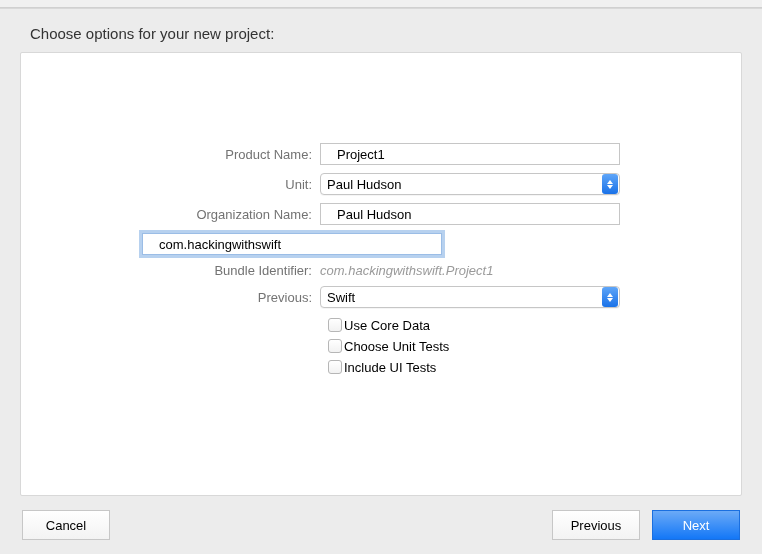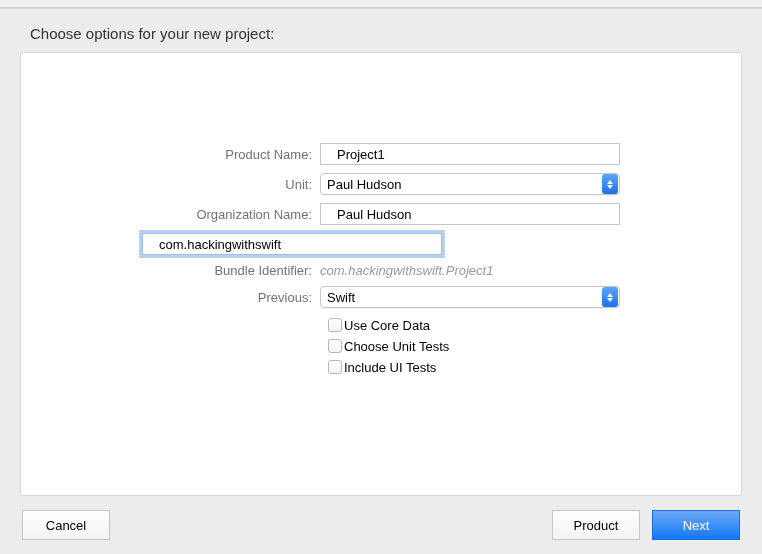--- a/index.html
+++ b/index.html
@@ -251,18 +251,18 @@
           </div>
         </div>
       </div>
 
     </div>
   </div>
 
   <div class="button-row">
     <button class="btn">Cancel</button>
     <div class="button-group">
-      <button class="btn">Product</button>
+      <button class="btn">Previous</button>
       <button class="btn primary">Next</button>
     </div>
   </div>
 
 </div>
 
 </body></html>

